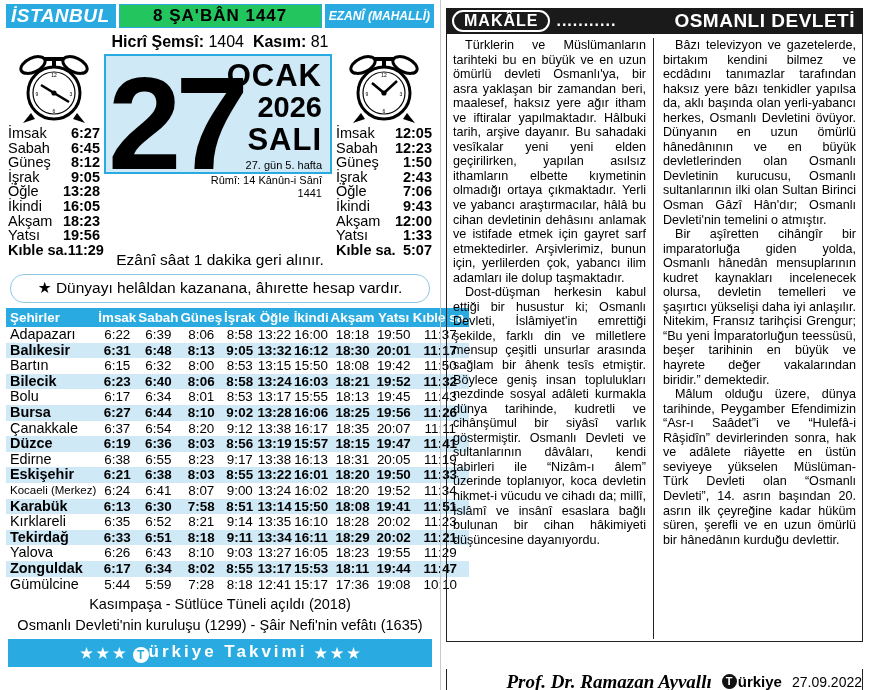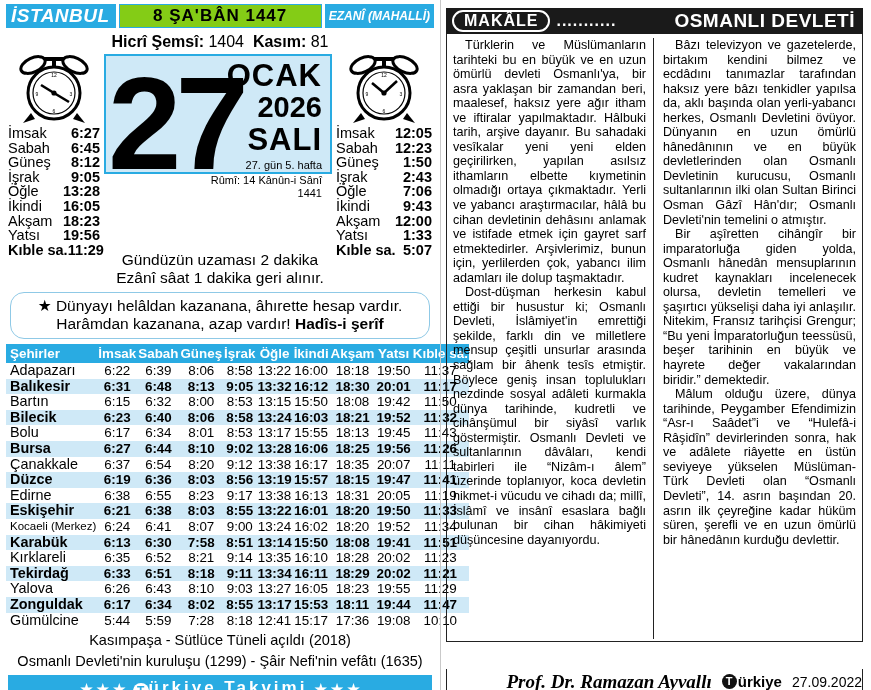--- a/index.html
+++ b/index.html
@@ -15,21 +15,21 @@
   
   .cal{position:relative;width:440px;height:690px;box-sizing:border-box;padding:4px 6px 0 6px;}
 
   .cal-top{display:flex;align-items:flex-start;height:28px;}
   .city-tag{
     background:#29ABE2;color:#fff;font-weight:bold;font-size:19px;
     font-style:italic;letter-spacing:.5px;padding:1px 6px 2px 5px;line-height:22px;
     height:24px;box-sizing:border-box;
   }
   .hicri-box{
-    flex:1;margin:0 3px;border:1px solid #29ABE2;background:#84cc16;
+    flex:1;margin:0 3px;border:1px solid #29ABE2;background:#22c55e;
     text-align:center;font-weight:bold;font-size:17px;line-height:22px;height:24px;
     box-sizing:border-box;letter-spacing:1px;
   }
   .ezani-tag{
     background:#29ABE2;color:#fff;font-weight:bold;font-size:12px;
     font-style:italic;padding:1px 4px;line-height:22px;height:24px;box-sizing:border-box;
     white-space:nowrap;
   }
   .semsi{text-align:center;font-size:16px;margin-top:1px;height:20px;}
   .semsi b{font-weight:bold;}
@@ -276,30 +276,26 @@
               <span>1:33</span>
             </div>
           <div class="trow kible">
               <span class="lbl">Kıble sa.</span>
               <span>5:07</span>
             </div>
         </div>
       </div>
     </div>
 
-    <div class="note">Gündüzün uzaması 2 dakika</div>
     <div class="note">Ezânî sâat 1 dakika geri alınır.</div>
 
     <div class="hadith">
       <div class="l1">
         <span>★</span>
         <span>Dünyayı helâldan kazanana, âhırette hesap vardır.</span>
-      </div>
-      <div class="l2">
-        <span>Harâmdan kazanana, azap vardır! </span><b>Hadîs-i şerîf</b>
       </div>
     </div>
 
     <table class="cities">
       <thead>
         <tr>
           <th class="cityh">Şehirler</th>
           <th>İmsak</th>
           <th>Sabah</th>
           <th>Güneş</th>

